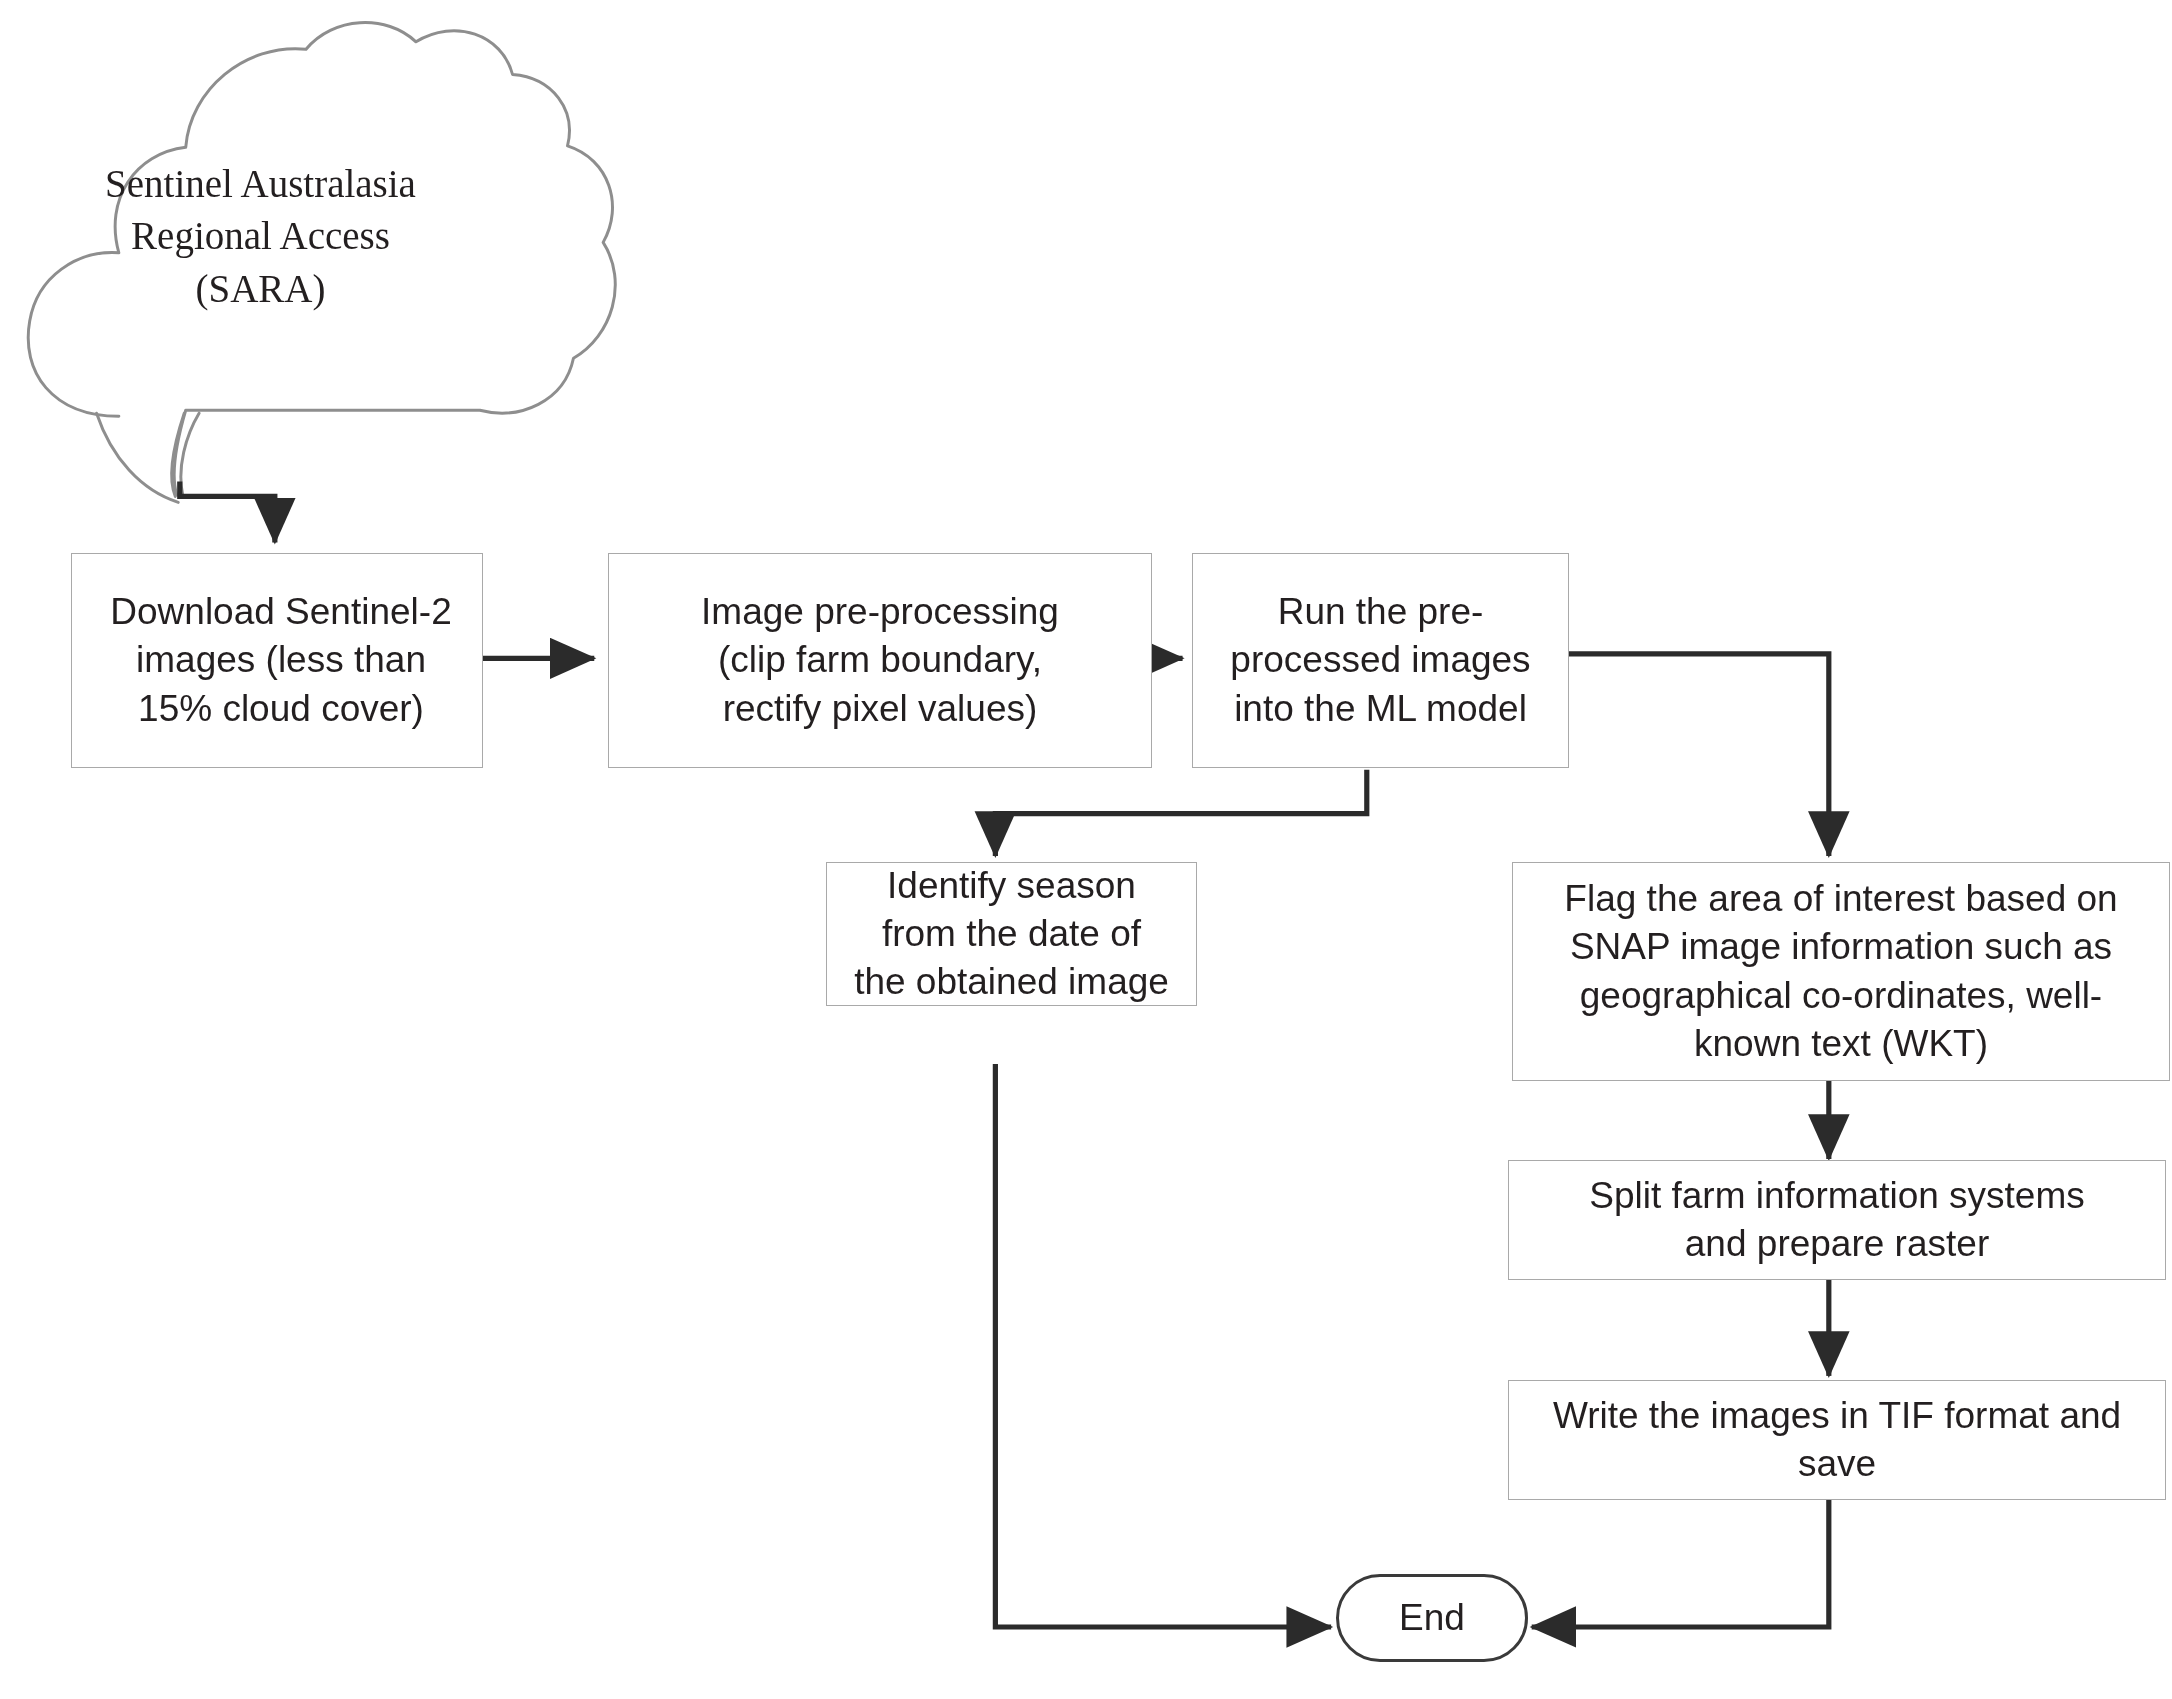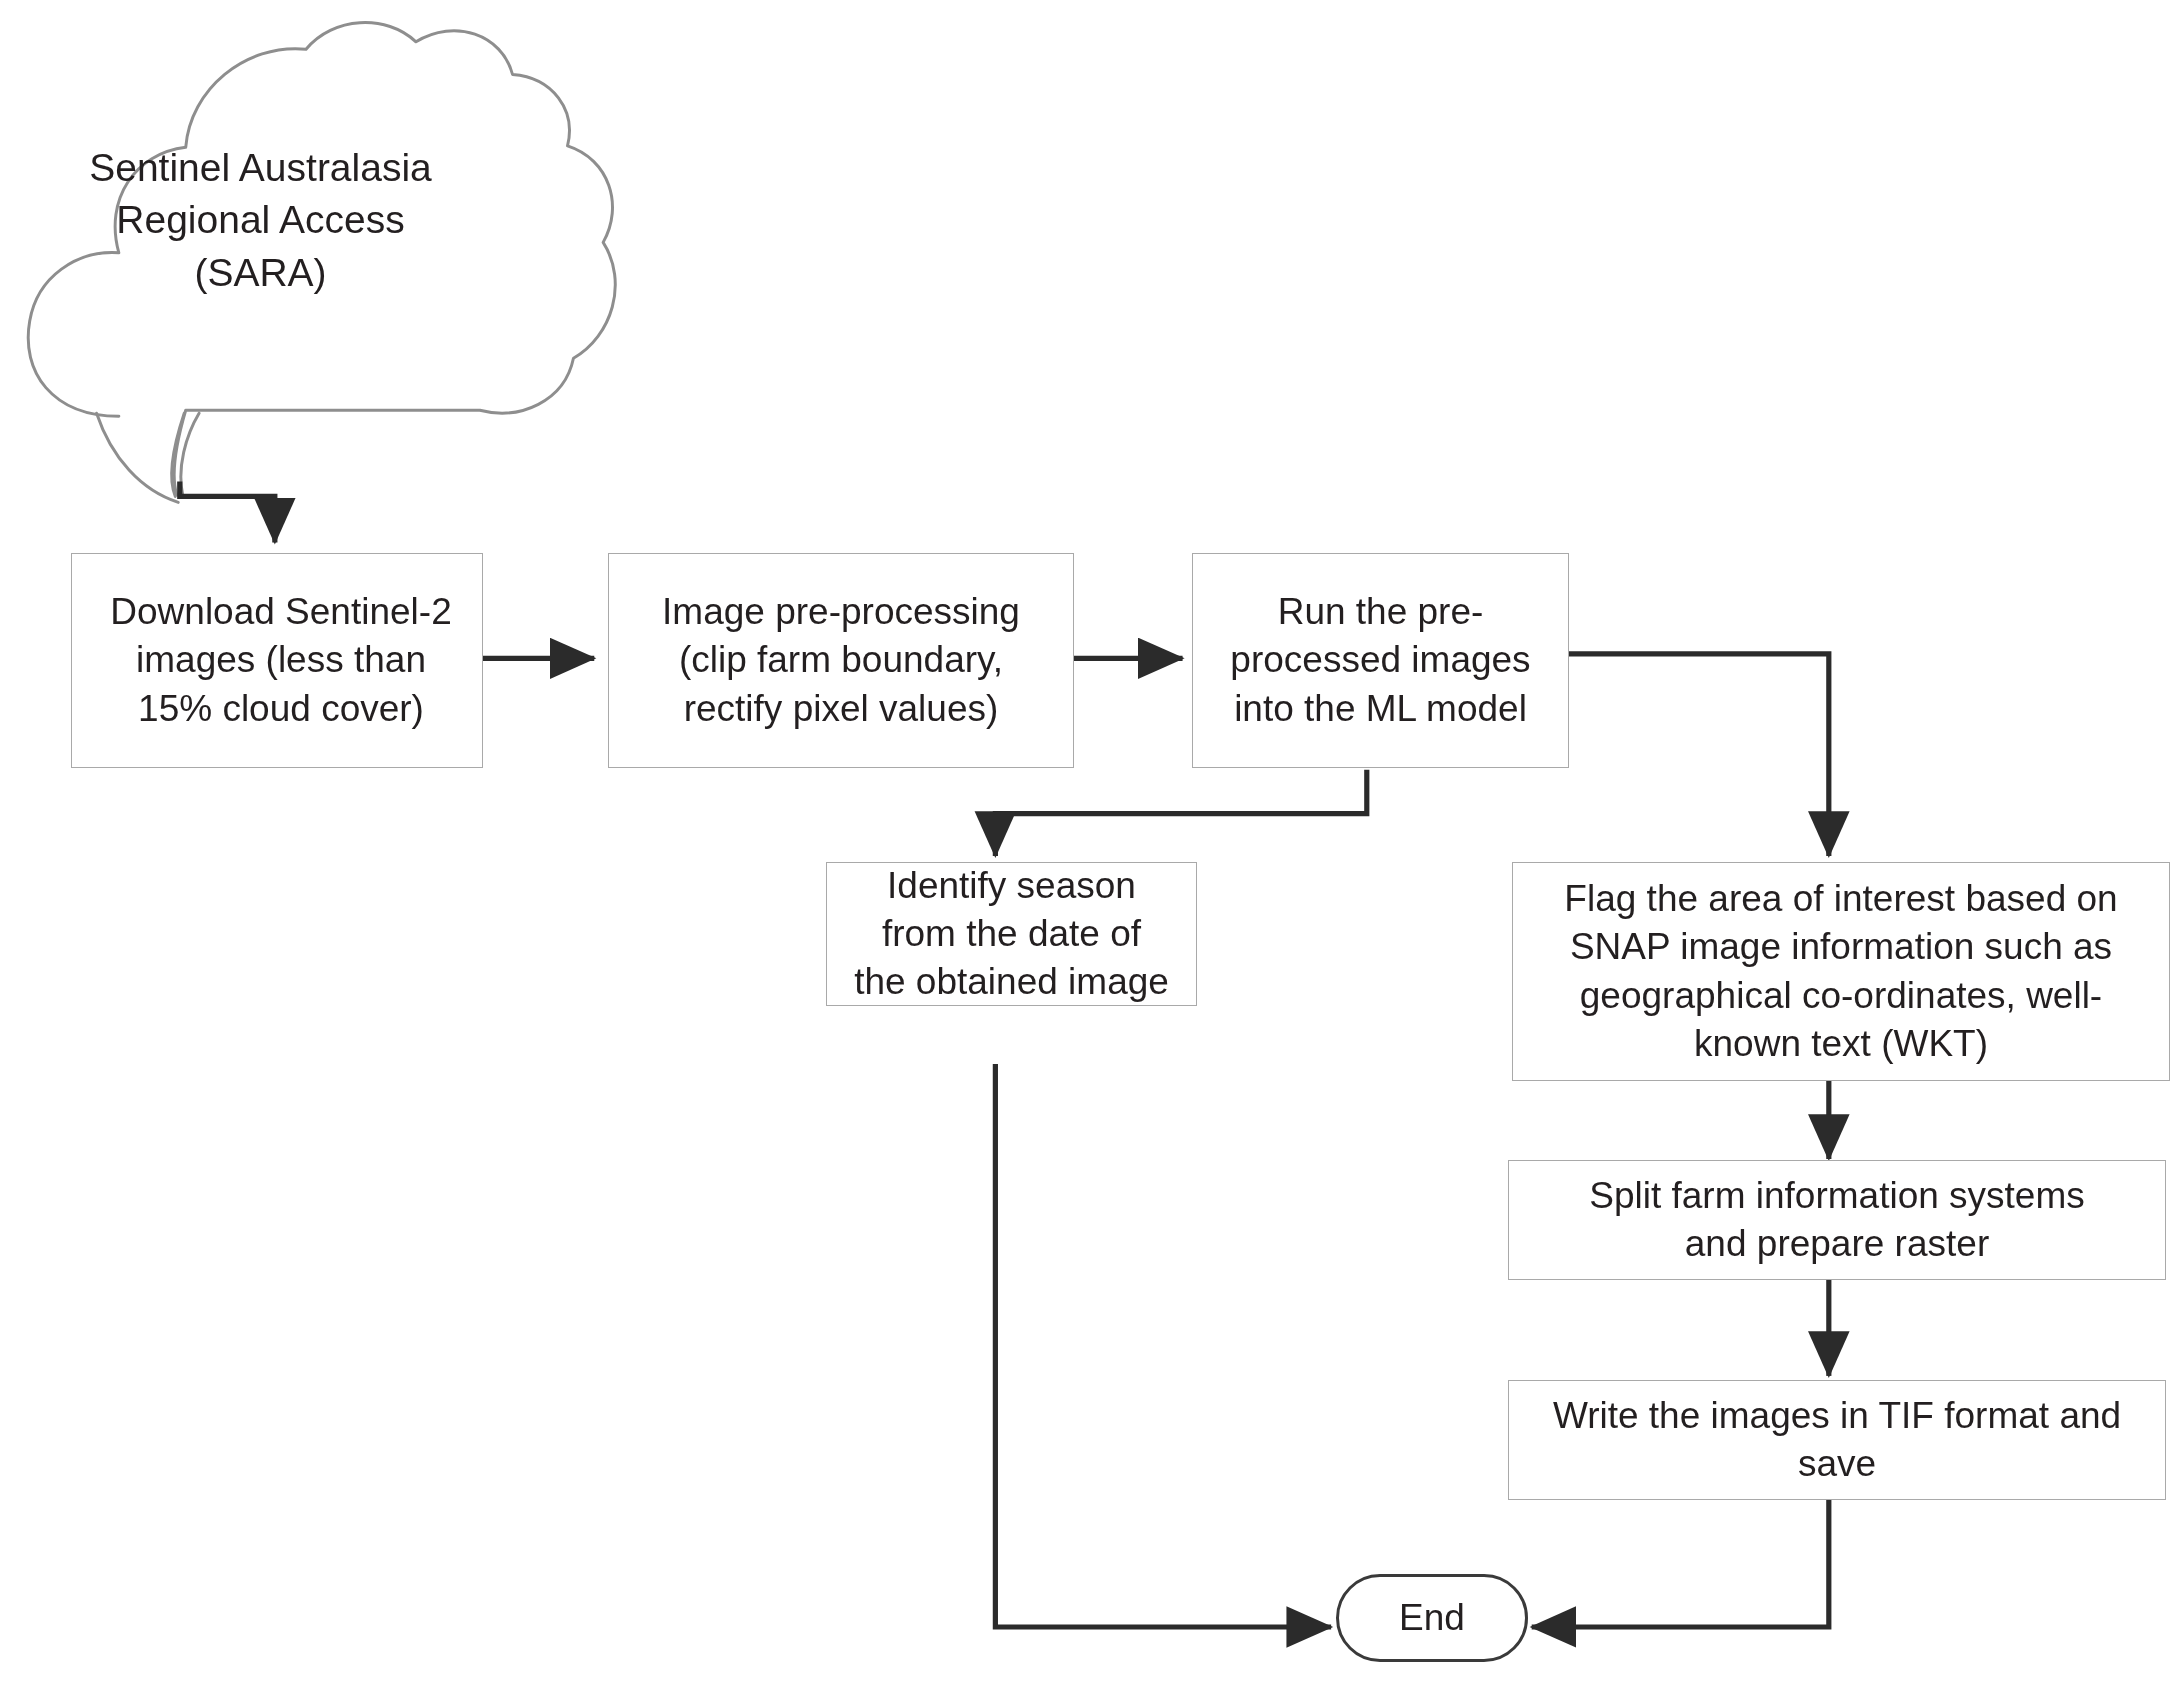--- a/index.html
+++ b/index.html
@@ -121,31 +121,31 @@
 
     <g>
       <path d="M 1340 1432 L 1340 2190 L 1792 2190" fill="none" stroke="#2b2b2b" stroke-width="7" marker-end="url(#arrowEnd)"></path>
     </g>
 
     <g>
       <path d="M 2462 2018 L 2462 2190 L 2062 2190" fill="none" stroke="#2b2b2b" stroke-width="7" marker-end="url(#arrowEnd)"></path>
     </g>
   </svg>
 
-  <div class="cloudtext fs-52" style="left:49px; top:142px; width:423px;">Sentinel Australasia
+  <div class="cloudtext fs-52" style="left:49px; top:158px; width:423px;font-family:Liberation Serif, serif;">Sentinel Australasia
 Regional Access
 (SARA)</div>
 
   <div class="node process fs-50" style="left:71px; top:553px; width:412px; height:215px;padding-left:8px;">
     <span class="label">Download Sentinel-2
 images (less than
 15% cloud cover)</span>
   </div>
 
-  <div class="node process fs-50" style="left:608px; top:553px; width:466px; height:215px;">
+  <div class="node process fs-50" style="left:608px; top:553px; width:544px; height:215px;">
     <span class="label">Image pre-processing
 (clip farm boundary,
 rectify pixel values)</span>
   </div>
 
   <div class="node process fs-50" style="left:1192px; top:553px; width:377px; height:215px;">
     <span class="label">Run the pre-
 processed images
 into the ML model</span>
   </div>

